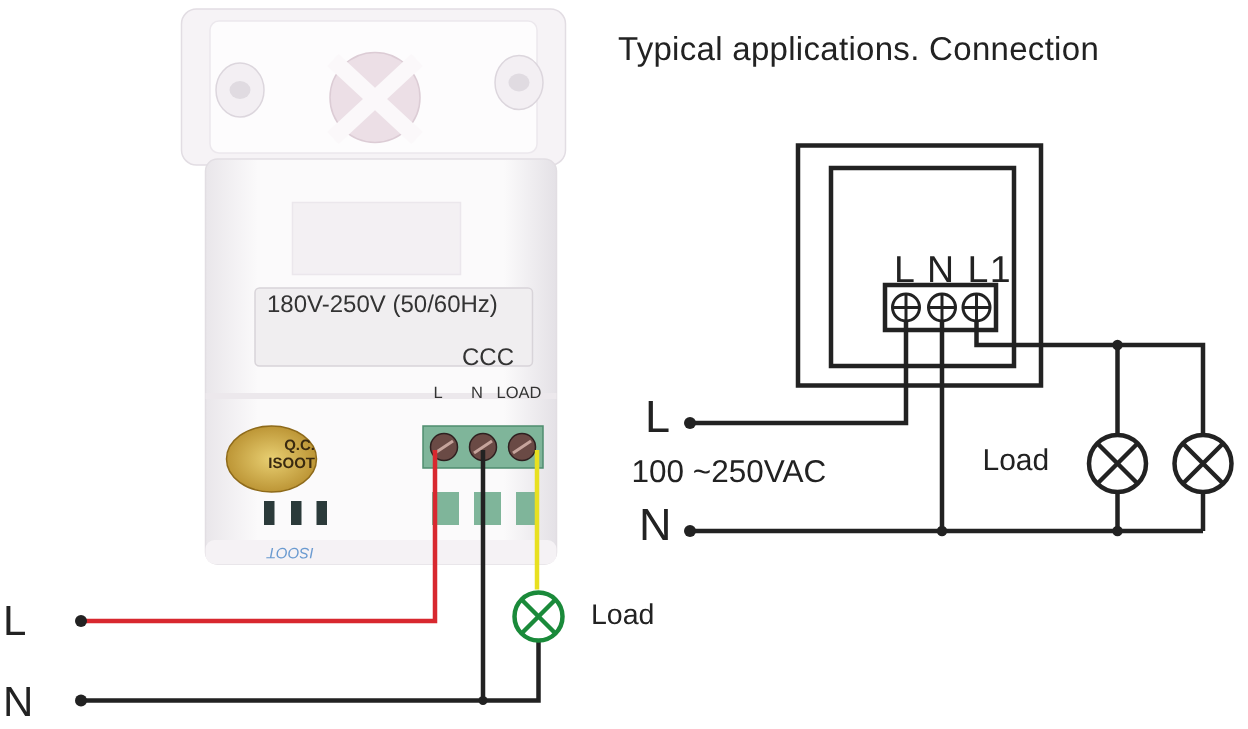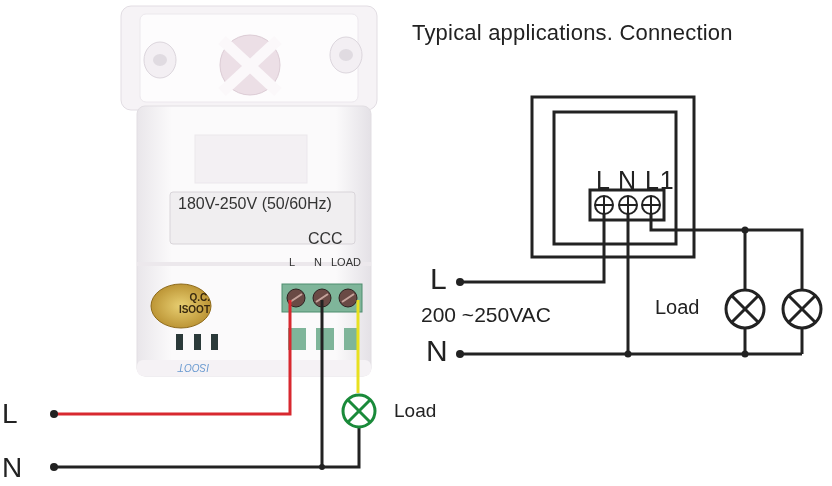--- a/index.html
+++ b/index.html
@@ -145,15 +145,15 @@
 <div class="abs lbl" style="left:2px;top:398px;font-size:28px;">L</div>
 <div class="abs lbl" style="left:2px;top:452px;font-size:28px;">N</div>
 <div class="abs lbl" style="left:394px;top:400px;font-size:19px;">Load</div>
 
 <div class="abs lbl" style="left:596px;top:166px;font-size:25px;letter-spacing:1px;">
   <span>L</span>
   <span>N</span>
   <span>L1</span>
 </div>
 <div class="abs lbl" style="left:430px;top:262px;font-size:30px;">L</div>
-<div class="abs lbl" style="left:421px;top:303px;font-size:21px;">200 ~250VAC</div>
+<div class="abs lbl" style="left:421px;top:303px;font-size:21px;">100 ~250VAC</div>
 <div class="abs lbl" style="left:426px;top:334px;font-size:30px;">N</div>
 <div class="abs lbl" style="left:655px;top:296px;font-size:20px;">Load</div>
 
 </body></html>

